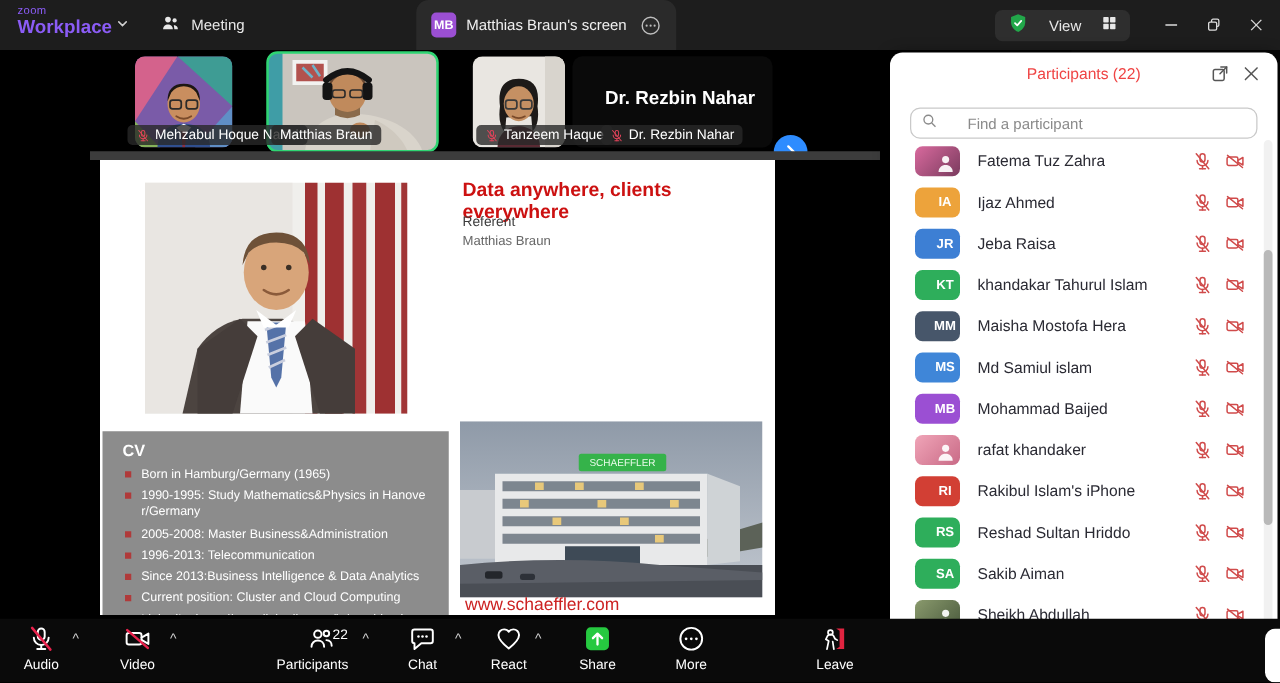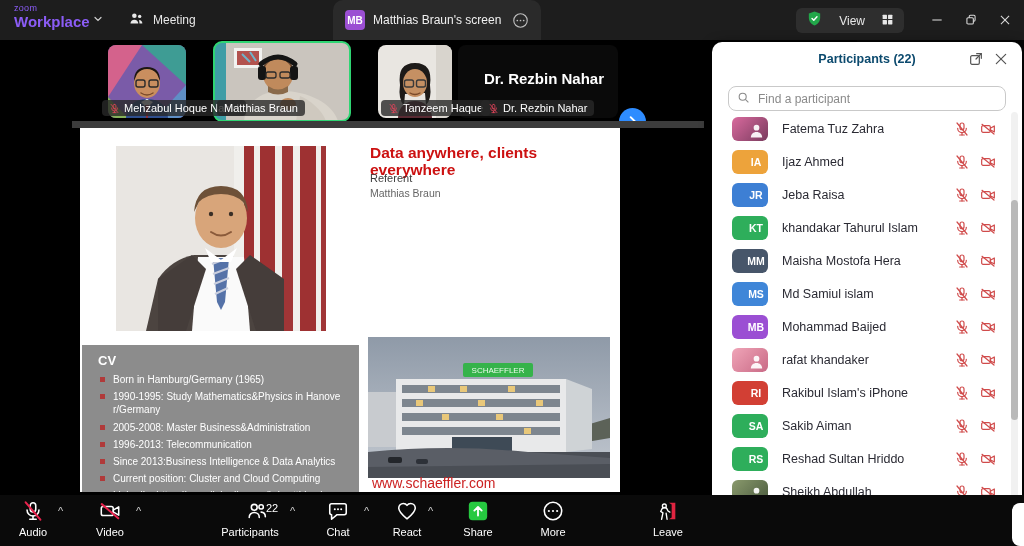--- a/index.html
+++ b/index.html
@@ -42,25 +42,25 @@
   .cvbox li::before{content:"";position:absolute;left:2px;top:4px;width:5px;height:5px;background:#b03a3a;}
   .slide-title{position:absolute;left:290px;top:16px;width:240px;color:#cc1111;font-weight:bold;font-size:15.5px;line-height:1.1;}
   .referent-l{position:absolute;left:290px;top:44px;color:#3c3c3c;font-weight:normal;font-size:11px;}
   .referent-n{position:absolute;left:290px;top:59px;color:#666;font-size:10.5px;}
   .building{position:absolute;left:288px;top:209px;width:242px;height:141px;}
   .website{position:absolute;left:292px;top:347px;color:#cc2222;font-size:14px;}
 
   
   .panel{position:absolute;left:712px;top:42px;width:310px;height:490px;background:#fff;border-radius:10px;box-shadow:0 2px 12px rgba(0,0,0,.6);overflow:hidden;}
   .phead{position:absolute;left:0;top:0;width:100%;height:34px;display:flex;align-items:center;justify-content:center;}
-  .ptitle{font-size:12.5px;font-weight:bold;color:#0c4a6e;}
+  .ptitle{font-size:12.5px;font-weight:normal;color:#ef4444;}
   .popout{position:absolute;right:38px;top:9px;width:16px;height:16px;color:#555;}
   .pclose{position:absolute;right:13px;top:9px;width:16px;height:16px;color:#555;}
   .searchwrap{position:absolute;left:16px;top:44px;width:278px;height:25px;border:1px solid #c9c9c9;border-radius:8px;box-sizing:border-box;display:flex;align-items:center;padding:0 8px;gap:6px;background:#fff;}
-  .searchwrap input{border:none;outline:none;flex:1;font-size:12px;color:#ec4899;font-family:"Liberation Sans",sans-serif;background:transparent;}
+  .searchwrap input{border:none;outline:none;flex:1;font-size:12px;color:#ec4899;font-family:"Liberation Sans",sans-serif;background:transparent;margin-left:16px;}
   .searchwrap input::placeholder{color:#8a8a8a;}
   .plist{position:absolute;left:0;top:70px;width:100%;height:386px;overflow:hidden;}
   .prow{display:flex;align-items:center;height:33px;padding:0 26px 0 20px;gap:0;cursor:pointer;}
   .pav{width:24px;height:24px;border-radius:6px;color:#fff;font-weight:bold;font-size:10.5px;display:flex;align-items:center;justify-content:center;flex:0 0 auto;overflow:hidden;padding-left:12px;}
   .pav .sil{display:none;width:17px;height:17px;color:rgba(255,255,255,.92);margin-top:4px;}
   .pav.photo .sil{display:block;}
   .pname{font-size:12.5px;color:#2a2a33;margin-left:14px;white-space:nowrap;overflow:hidden;}
   .pics{margin-left:auto;display:flex;gap:10px;}
   .pic{width:16px;height:16px;color:#d04b4b;}
   .pic svg{width:100%;height:100%;}
@@ -519,38 +519,38 @@
                 <use href="#ic-mic-off"></use>
               </svg></span>
             <span class="pic"><svg viewBox="0 0 24 24">
                 <use href="#ic-cam-off"></use>
               </svg></span>
           </span>
       </div>
 
       <div class="prow">
         <span class="pav" style="background: rgb(46, 174, 91);">
+            <span>RS</span>
+          </span>
+        <span class="pname">Reshad Sultan Hriddo</span>
+        <span class="pics">
+            <span class="pic"><svg viewBox="0 0 24 24">
+                <use href="#ic-mic-off"></use>
+              </svg></span>
+            <span class="pic"><svg viewBox="0 0 24 24">
+                <use href="#ic-cam-off"></use>
+              </svg></span>
+          </span>
+      </div>
+
+      <div class="prow">
+        <span class="pav" style="background: rgb(46, 174, 91);">
             <span>SA</span>
           </span>
         <span class="pname">Sakib Aiman</span>
-        <span class="pics">
-            <span class="pic"><svg viewBox="0 0 24 24">
-                <use href="#ic-mic-off"></use>
-              </svg></span>
-            <span class="pic"><svg viewBox="0 0 24 24">
-                <use href="#ic-cam-off"></use>
-              </svg></span>
-          </span>
-      </div>
-
-      <div class="prow">
-        <span class="pav" style="background: rgb(46, 174, 91);">
-            <span>RS</span>
-          </span>
-        <span class="pname">Reshad Sultan Hriddo</span>
         <span class="pics">
             <span class="pic"><svg viewBox="0 0 24 24">
                 <use href="#ic-mic-off"></use>
               </svg></span>
             <span class="pic"><svg viewBox="0 0 24 24">
                 <use href="#ic-cam-off"></use>
               </svg></span>
           </span>
       </div>
 

